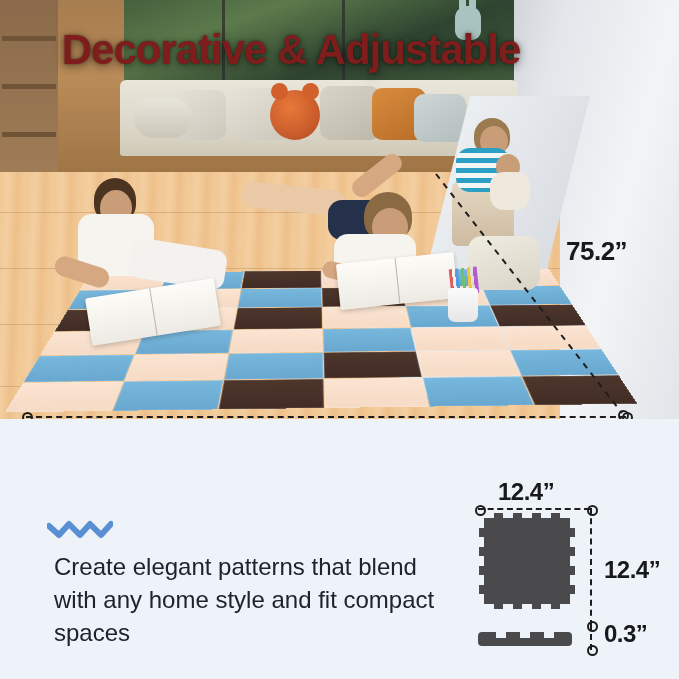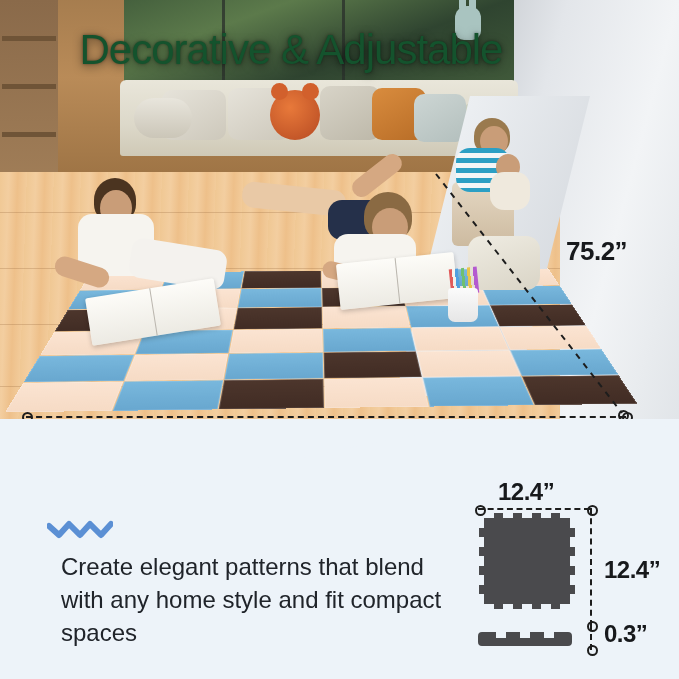--- a/index.html
+++ b/index.html
@@ -108,29 +108,29 @@
     background:linear-gradient(180deg,#e4d6c0,#cbb89c);border-radius:6px;opacity:.95;}
 
   
   .dim-line-h{position:absolute;height:0;border-top:2px dashed #1d1d1d;}
   .dim-dot{position:absolute;width:7px;height:7px;border-radius:50%;
     border:2px solid #1d1d1d;background:transparent;}
   .dim-label{position:absolute;font-weight:bold;color:#17191c;letter-spacing:-.5px;}
 
   
   .title{position:absolute;left:0;top:26px;width:582px;text-align:center;
-    font-size:42px;font-weight:normal;color:#14532d;letter-spacing:-1px;
+    font-size:42px;font-weight:bold;color:#7f1d1d;letter-spacing:-1px;
     text-shadow:0 2px 10px rgba(0,0,0,.55), 0 0 3px rgba(0,0,0,.4);}
 
   
   .bottom{position:absolute;left:0;bottom:0;width:679px;height:260px;background:#EDF3F9;}
   .wave{position:absolute;left:0;top:-1px;width:679px;height:86px;display:block;}
 
   .zigzag{position:absolute;left:47px;top:519px;width:66px;height:20px;}
-  .caption{position:absolute;left:61px;top:550px;width:400px;
+  .caption{position:absolute;left:54px;top:550px;width:400px;
     font-size:24px;line-height:1.38;color:#20242a;font-weight:400;}
 
   
   .spec{position:absolute;left:478px;top:512px;width:112px;height:112px;}
   .spec-side{position:absolute;left:478px;top:628px;width:112px;height:22px;}
   .spec-dash-top{position:absolute;left:478px;top:508px;width:112px;height:0;border-top:2px dashed #1d1d1d;}
   .spec-dash-right{position:absolute;left:590px;top:508px;width:0;height:118px;border-left:2px dashed #1d1d1d;}
   .spec-dash-right2{position:absolute;left:590px;top:624px;width:0;height:26px;border-left:2px dashed #1d1d1d;}
 </style>
 </head>

